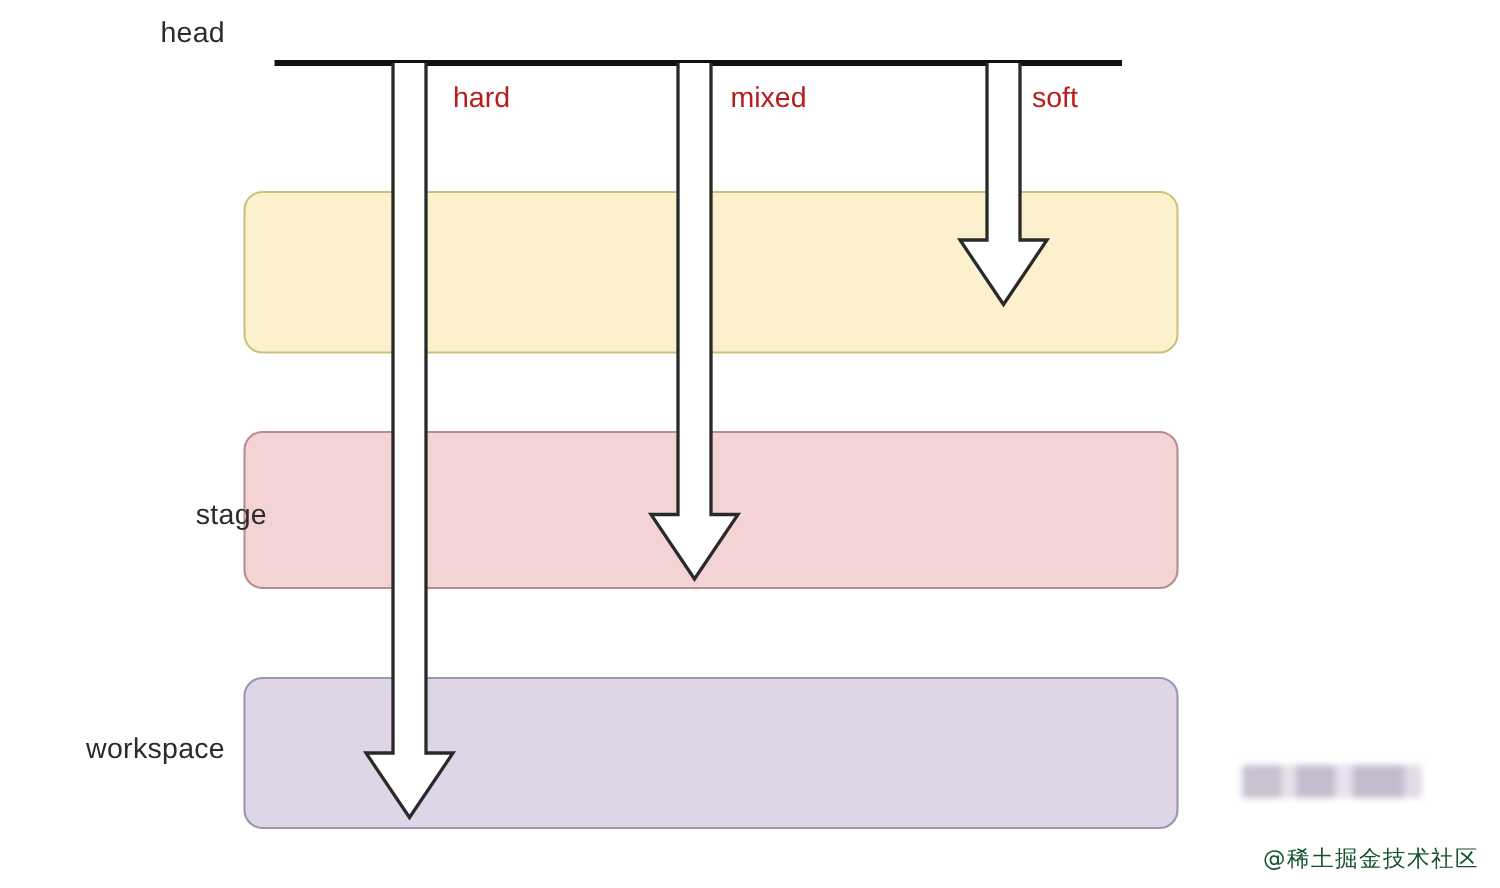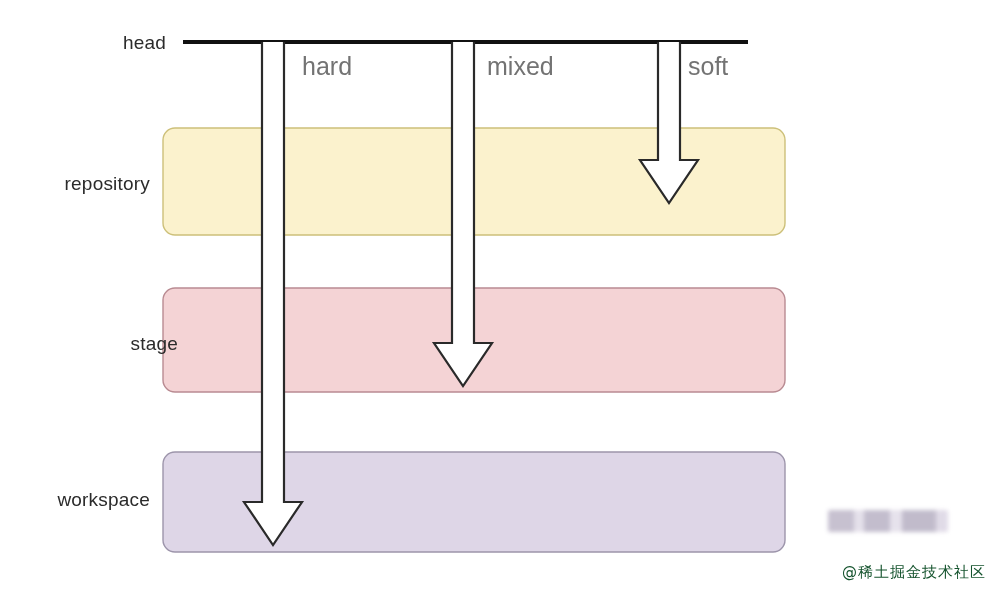--- a/index.html
+++ b/index.html
@@ -39,22 +39,22 @@
     transform: translateY(-50%);
     right: auto;
   }
   .lbl-right {
     
     width: 150px;
     text-align: right;
   }
   .mode-label {
     position: absolute;
-    font-size: 25px;
-    color: #737373;
+    font-size: 19px;
+    color: #b91c1c;
     white-space: nowrap;
     transform: translateY(-50%);
   }
   .watermark {
     position: absolute;
     right: 14px;
     bottom: 10px;
     font-size: 15px;
     color: #b9b9b9;
     letter-spacing: 1px;
@@ -95,22 +95,21 @@
 
     <line id="line-head" x1="183" y1="42" x2="748" y2="42" stroke="#111111" stroke-width="4" stroke-linecap="butt"></line>
 
     <g>
       <path id="arrow-hard" fill="#ffffff" stroke="#2a2a2a" stroke-width="2.2" stroke-linejoin="miter" stroke-linecap="butt" d="M 262.0 42.0 L 262.0 502.0 L 244.0 502.0 L 273.0 545.0 L 302.0 502.0 L 284.0 502.0 L 284.0 42.0"></path>
       <path id="arrow-mixed" fill="#ffffff" stroke="#2a2a2a" stroke-width="2.2" stroke-linejoin="miter" stroke-linecap="butt" d="M 452.0 42.0 L 452.0 343.0 L 434.0 343.0 L 463.0 386.0 L 492.0 343.0 L 474.0 343.0 L 474.0 42.0"></path>
       <path id="arrow-soft" fill="#ffffff" stroke="#2a2a2a" stroke-width="2.2" stroke-linejoin="miter" stroke-linecap="butt" d="M 658.0 42.0 L 658.0 160.0 L 640.0 160.0 L 669.0 203.0 L 698.0 160.0 L 680.0 160.0 L 680.0 42.0"></path>
     </g>
   </svg>
 
-  <div class="row-label lbl-right" style="left: 0px; top: 43px; width: 150px; padding-left: 16px;">head</div>
-  <div class="row-label lbl-right" style="left: 0px; top: 184px; width: 150px;">repository</div>
+  <div class="row-label lbl-right" style="left: 0px; top: 23px; width: 150px;">head</div>
   <div class="row-label lbl-right" style="left: 0px; top: 344px; width: 150px; padding-left: 28px;">stage</div>
   <div class="row-label lbl-right" style="left: 0px; top: 500px; width: 150px;">workspace</div>
 
   <div class="mode-label" style="left:302px; top:66px;">hard</div>
   <div class="mode-label" style="left:487px; top:66px;text-align:right;">mixed</div>
   <div class="mode-label" style="left:688px; top:66px;">soft</div>
 
   <div class="redaction"></div>
 
   <div class="watermark" style="color: #14532d;">@稀土掘金技术社区</div>

